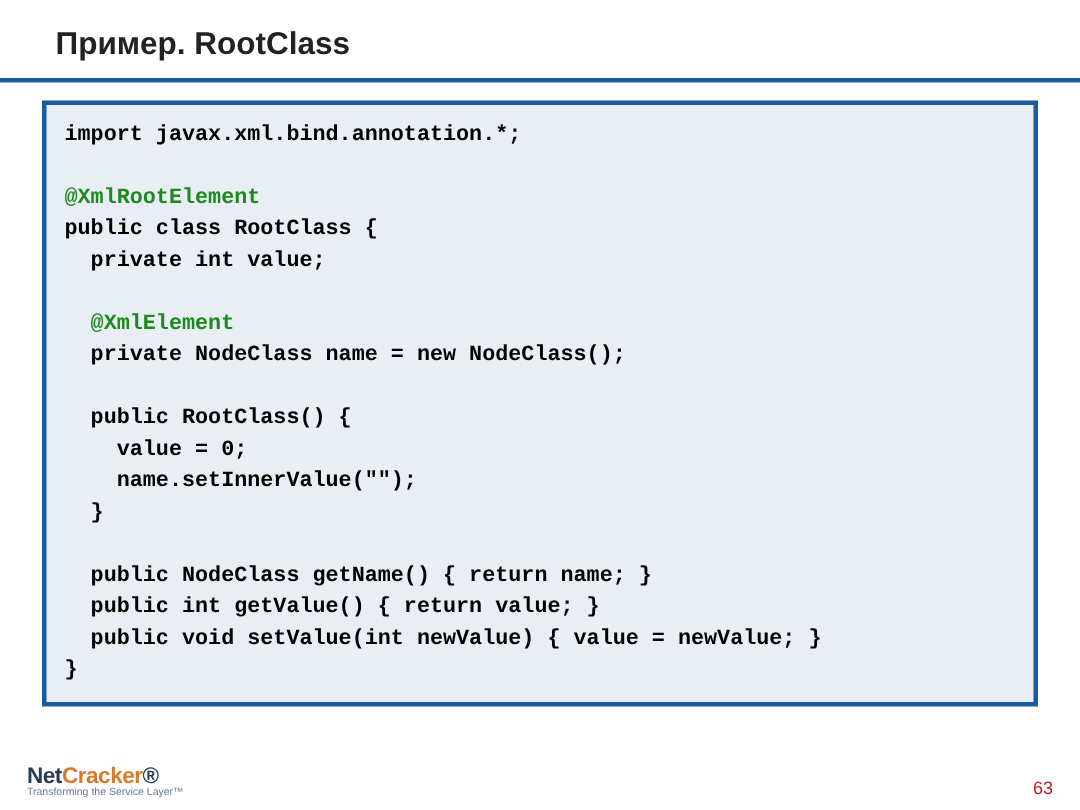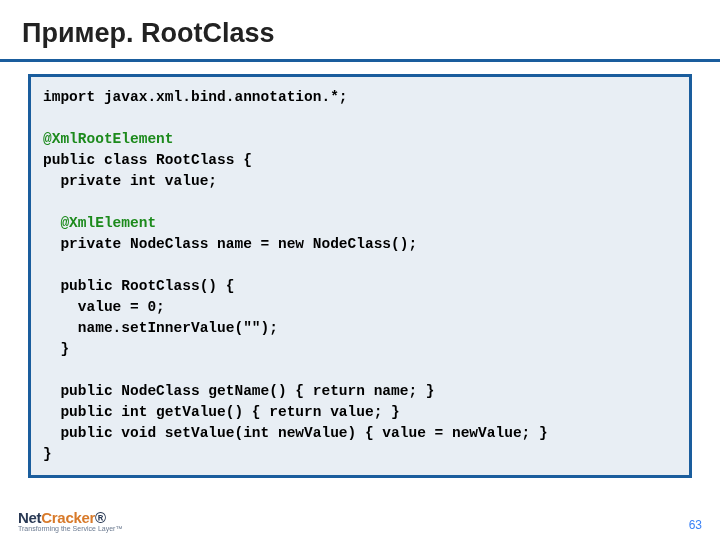--- a/index.html
+++ b/index.html
@@ -5,24 +5,24 @@
   * { margin: 0; padding: 0; box-sizing: border-box; }
   body {
     width: 720px;
     height: 540px;
     background: #ffffff;
     font-family: Arial, sans-serif;
     position: relative;
     overflow: hidden;
   }
   .title {
-    font-size: 27px;
+    font-size: 21px;
     font-weight: bold;
     color: #222;
-    padding: 18px 0 10px 22px;
+    padding: 18px 0 10px 37px;
   }
   .hr-line {
     height: 3px;
     background: #1a5d9d;
     margin: 0 0 12px 0;
   }
   .code-frame {
     margin: 0 28px;
     border: 3px solid #1a5d9d;
     background: #e8eef4;
@@ -55,21 +55,21 @@
     letter-spacing: -0.3px;
   }
   .logo-main .orange { color: #d87a2a; }
   .logo-tag {
     font-size: 7px;
     color: #6b7a90;
     margin-top: -1px;
   }
   .pagenum {
     font-size: 12px;
-    color: #3b82f6;
+    color: #b91c1c;
   }
 </style>
 </head>
 <body>
 
 <div class="title">Пример. RootClass</div>
 <div class="hr-line"></div>
 
 <div class="code-frame">
 <pre class="code"><span>import javax.xml.bind.annotation.*;</span>

